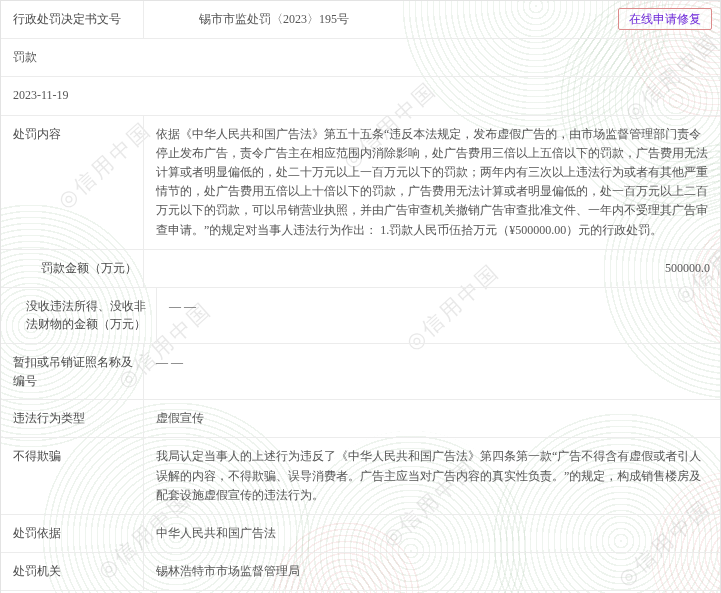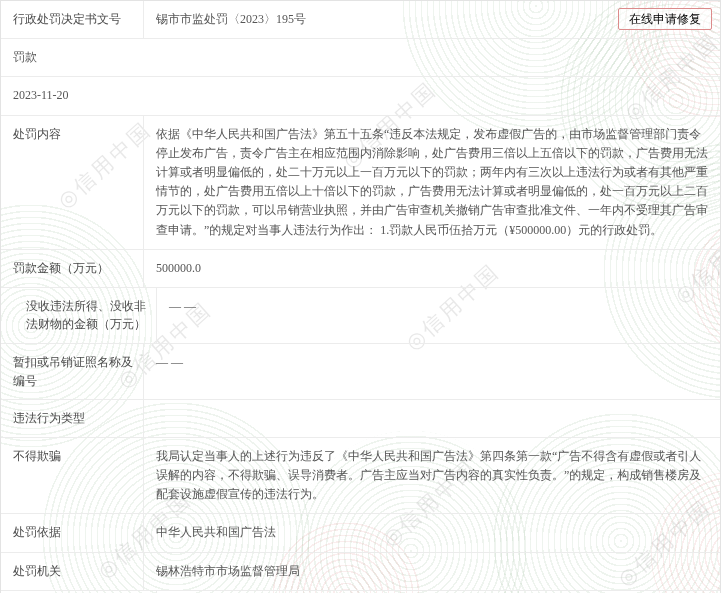--- a/index.html
+++ b/index.html
@@ -41,36 +41,36 @@
     padding:9px 6px 9px 12px;
     border-right:1px solid #ececec;
     color:#4a4a4a; font-size:12px; line-height:1.55;
   }
   .prow-value {
     flex:1; padding:9px 10px 9px 12px;
     color:#565656; font-size:12px; line-height:1.6;
     word-break:break-all;
     font-family:Liberation Serif, serif;
   }
-  .h37 { min-height:37px; }
+  .h37 { min-height:37px;gap:43px; }
   .h30 { min-height:30px; }
-  .h29 { min-height:29px; }
+  .h29 { min-height:29px;text-align:right; }
   .h28 { min-height:28px; }
   .h26 { min-height:26px; }
   .h42 { min-height:42px;padding-left:13px; }
   .h51 { min-height:51px;justify-content:space-between; }
   .hauto { min-height:30px; }
 
   
   .repair-btn {
     position:absolute; z-index:2; top:7px; right:8px;
     height:22px; padding:2px 10px 3px 10px;
     background:rgba(255,255,255,0.55);
     border:1px solid #dc8b8b; border-radius:2px;
-    color:#000000; font-size:12px; line-height:16px;
+    color:#6d28d9; font-size:12px; line-height:16px;
     font-family:inherit; cursor:pointer;
   }
 </style>
 </head>
 <body>
 
 <div class="page">
 
   <div class="wm-layer">
     <div class="rosette pink" style="left:620px;top:-70px;width:190px;height:190px;"></div>
@@ -103,21 +103,21 @@
     <div class="prow h37">
       <div class="prow-label">行政处罚决定书文号</div>
       <div class="prow-value">锡市市监处罚〈2023〉195号</div>
     </div>
 
     <div class="prow h30">
       <div class="prow-value">罚款</div>
     </div>
 
     <div class="prow h30">
-      <div class="prow-value">2023-11-20</div>
+      <div class="prow-value">2023-11-19</div>
     </div>
 
     <div class="prow hauto">
       <div class="prow-label">处罚内容</div>
       <div class="prow-value">依据《中华人民共和国广告法》第五十五条“违反本法规定，发布虚假广告的，由市场监督管理部门责令停止发布广告，责令广告主在相应范围内消除影响，处广告费用三倍以上五倍以下的罚款，广告费用无法计算或者明显偏低的，处二十万元以上一百万元以下的罚款；两年内有三次以上违法行为或者有其他严重情节的，处广告费用五倍以上十倍以下的罚款，广告费用无法计算或者明显偏低的，处一百万元以上二百万元以下的罚款，可以吊销营业执照，并由广告审查机关撤销广告审查批准文件、一年内不受理其广告审查申请。”的规定对当事人违法行为作出： 1.罚款人民币伍拾万元（¥500000.00）元的行政处罚。</div>
     </div>
 
     <div class="prow h29">
       <div class="prow-label">罚款金额（万元）</div>
       <div class="prow-value">500000.0</div>
@@ -128,20 +128,21 @@
       <div class="prow-value">— —</div>
     </div>
 
     <div class="prow h51">
       <div class="prow-label">暂扣或吊销证照名称及编号</div>
       <div class="prow-value">— —</div>
     </div>
 
     <div class="prow h26">
       <div class="prow-label">违法行为类型</div>
+      <div class="prow-value">虚假宣传</div>
     </div>
 
     <div class="prow hauto">
       <div class="prow-label">不得欺骗</div>
       <div class="prow-value">我局认定当事人的上述行为违反了《中华人民共和国广告法》第四条第一款“广告不得含有虚假或者引人误解的内容，不得欺骗、误导消费者。广告主应当对广告内容的真实性负责。”的规定，构成销售楼房及配套设施虚假宣传的违法行为。</div>
     </div>
 
     <div class="prow h28">
       <div class="prow-label">处罚依据</div>
       <div class="prow-value">中华人民共和国广告法</div>

